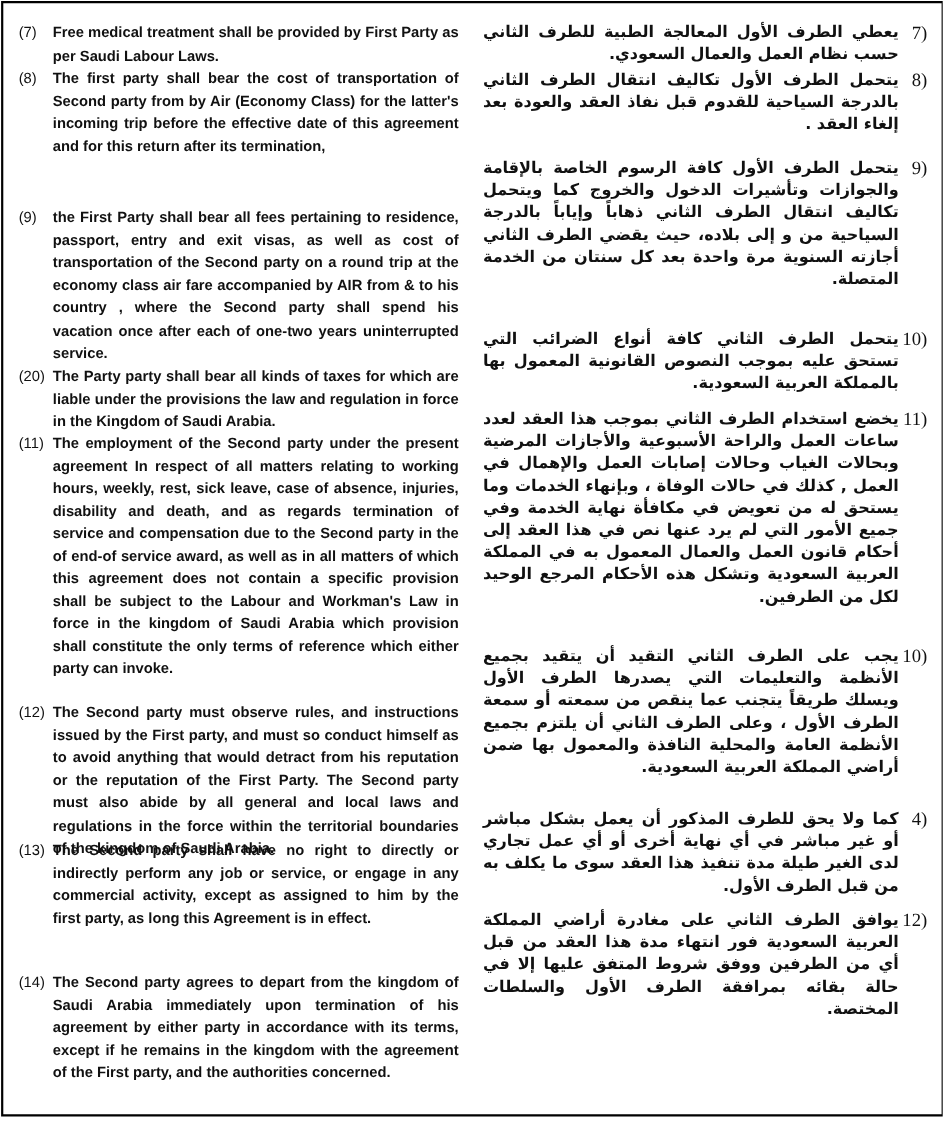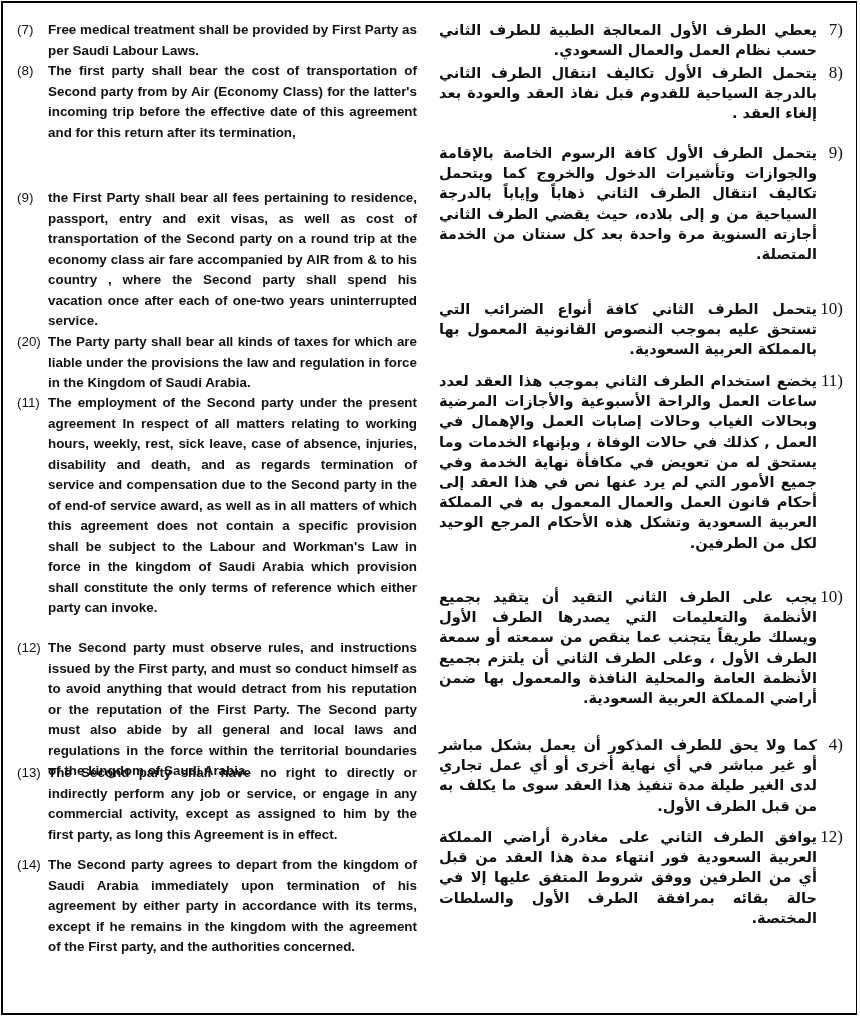--- a/index.html
+++ b/index.html
@@ -54,21 +54,21 @@
       <span class="txt">The employment of the Second party under the present agreement In respect of all matters relating to working hours, weekly, rest, sick leave, case of absence, injuries, disability and death, and as regards termination of service and compensation due to the Second party in the of end-of service award, as well as in all matters of which this agreement does not contain a specific provision shall be subject to the Labour and Workman's Law in force in the kingdom of Saudi Arabia which provision shall  constitute the only terms of reference which either party can invoke.</span>
     </div>
     <div class="clause" style="top:635px">
       <span class="num">(12)</span>
       <span class="txt">The Second party must observe rules, and instructions issued by the First party, and must so conduct himself as to avoid anything that would detract from his reputation or the reputation of the First Party. The Second party must also abide by all general and local laws and regulations in the force within the territorial boundaries of the kingdom of Saudi Arabia.</span>
     </div>
     <div class="clause" style="top:760px">
       <span class="num">(13)</span>
       <span class="txt">The Second party shall have no right to directly or indirectly perform any job or service, or engage in any commercial activity, except as assigned to him by the first party, as long this Agreement is in effect.</span>
     </div>
-    <div class="clause" style="top:852px">
+    <div class="clause" style="top:880px">
       <span class="num">(14)</span>
       <span class="txt">The Second party agrees to depart from the kingdom of Saudi Arabia immediately upon termination of his agreement by either party in accordance with its terms, except if he remains in the kingdom with the agreement of the First party, and the authorities concerned.</span>
     </div>
   </div>
 
   <div class="col ar">
     <div class="clause" style="top:17px">
       <span class="num">7)</span>
       <span class="txt">يعطي الطرف الأول المعالجة الطبية للطرف الثاني حسب نظام العمل والعمال السعودي.</span>
     </div>

